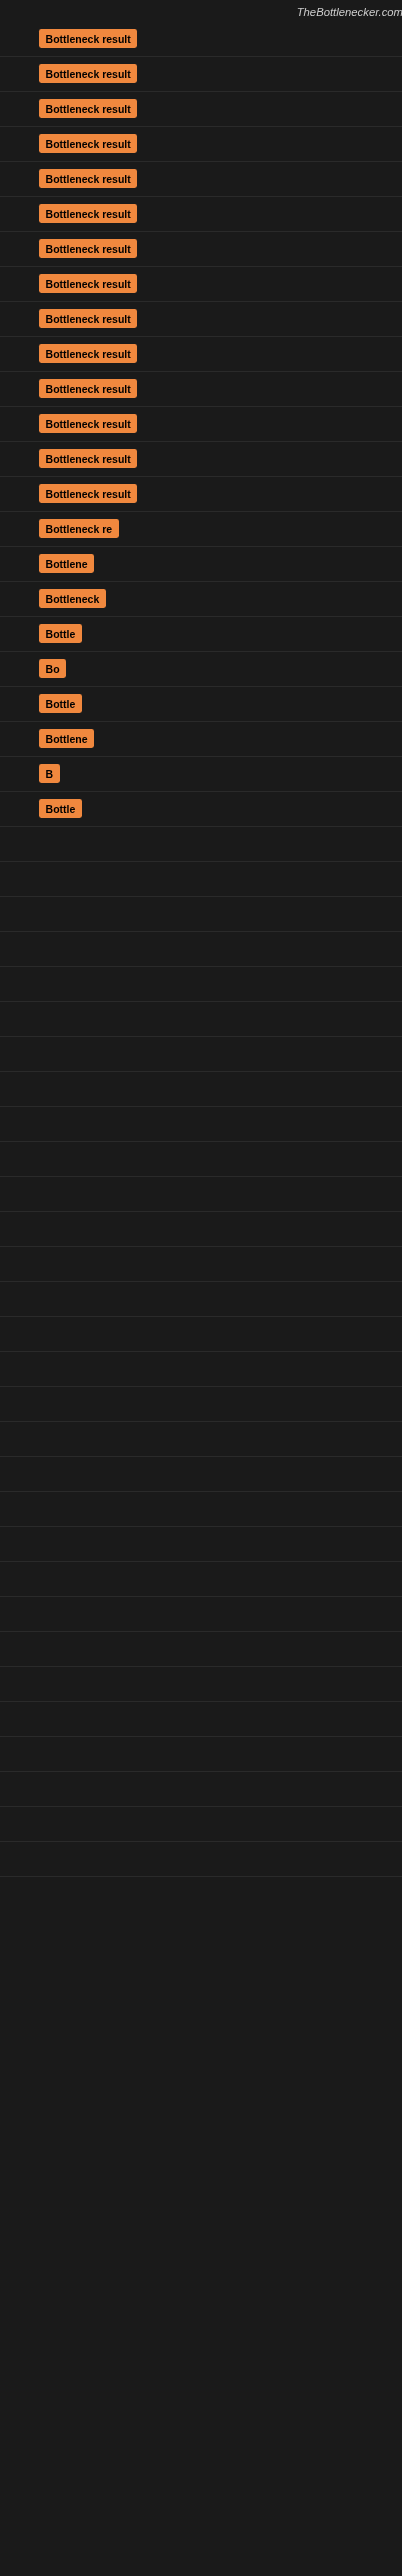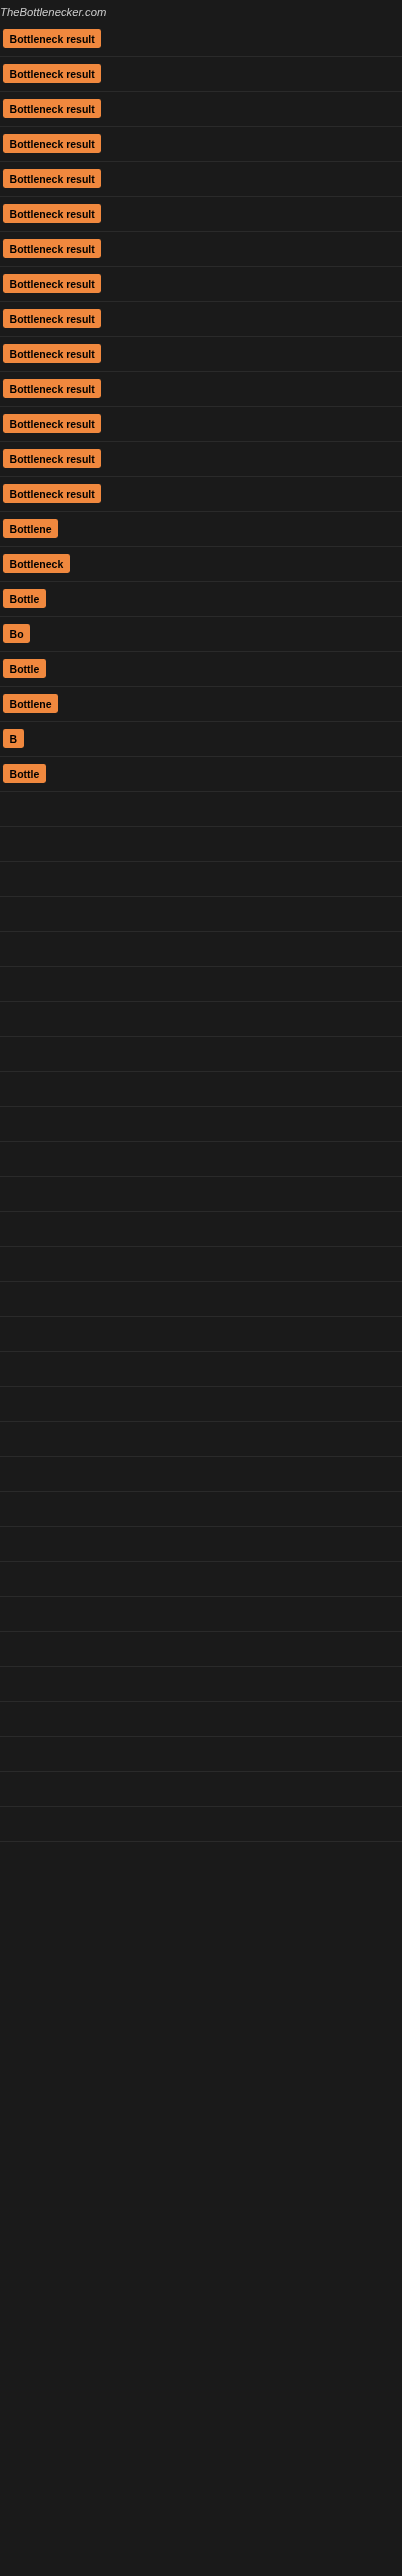--- a/index.html
+++ b/index.html
@@ -10,37 +10,38 @@
 
     body {
       width: 403px;
       min-height: 2576px;
       background-color: #1a1a1a;
       font-family: Arial, sans-serif;
       position: relative;
     }
 
     .site-title {
-      text-align: left;
+      text-align: right;
       color: #cccccc;
       font-size: 11.3px;
       padding: 6.4px 0 3.2px 0;
       font-style: italic;
     }
 
     .bottleneck-badge {
       display: inline-block;
       background-color: #f0883e;
       color: #000000;
       font-size: 10.5px;
       font-weight: bold;
       padding: 3.2px 6.4px;
       border-radius: 2.4px;
       white-space: nowrap;
       overflow: hidden;
+      margin-left: 36px;
     }
 
     .result-row {
       padding: 4.8px 3.2px;
       border-bottom: 0.8px solid #2a2a2a;
       min-height: 35px;
       display: flex;
       align-items: center;
     }
   </style>
@@ -87,20 +88,23 @@
       <div class="result-row">
         <span class="bottleneck-badge">Bottleneck result</span>
       </div>
       <div class="result-row">
         <span class="bottleneck-badge">Bottleneck result</span>
       </div>
       <div class="result-row">
         <span class="bottleneck-badge">Bottleneck result</span>
       </div>
       <div class="result-row">
+        <span class="bottleneck-badge">Bottleneck re</span>
+      </div>
+      <div class="result-row">
         <span class="bottleneck-badge">Bottlene</span>
       </div>
       <div class="result-row">
         <span class="bottleneck-badge">Bottleneck</span>
       </div>
       <div class="result-row">
         <span class="bottleneck-badge">Bottle</span>
       </div>
       <div class="result-row">
         <span class="bottleneck-badge">Bo</span>

